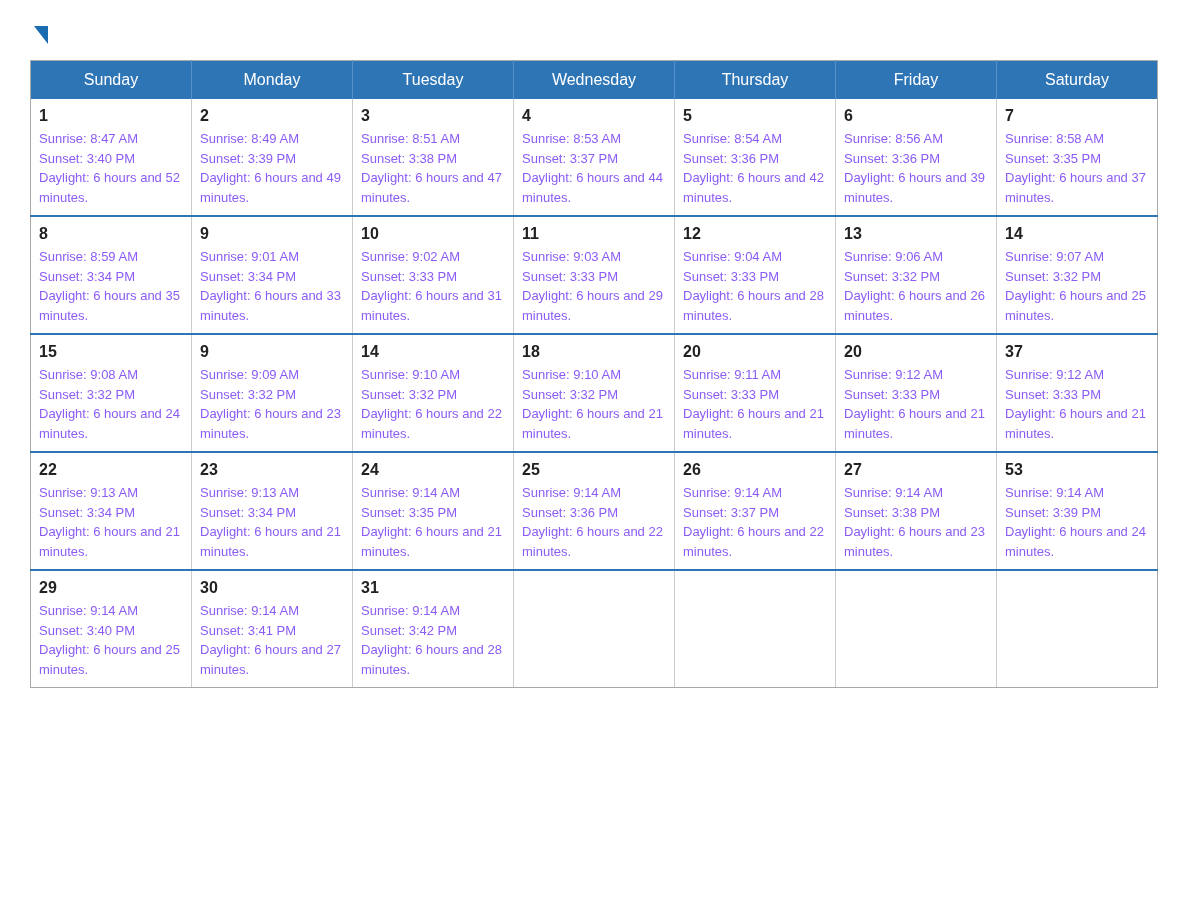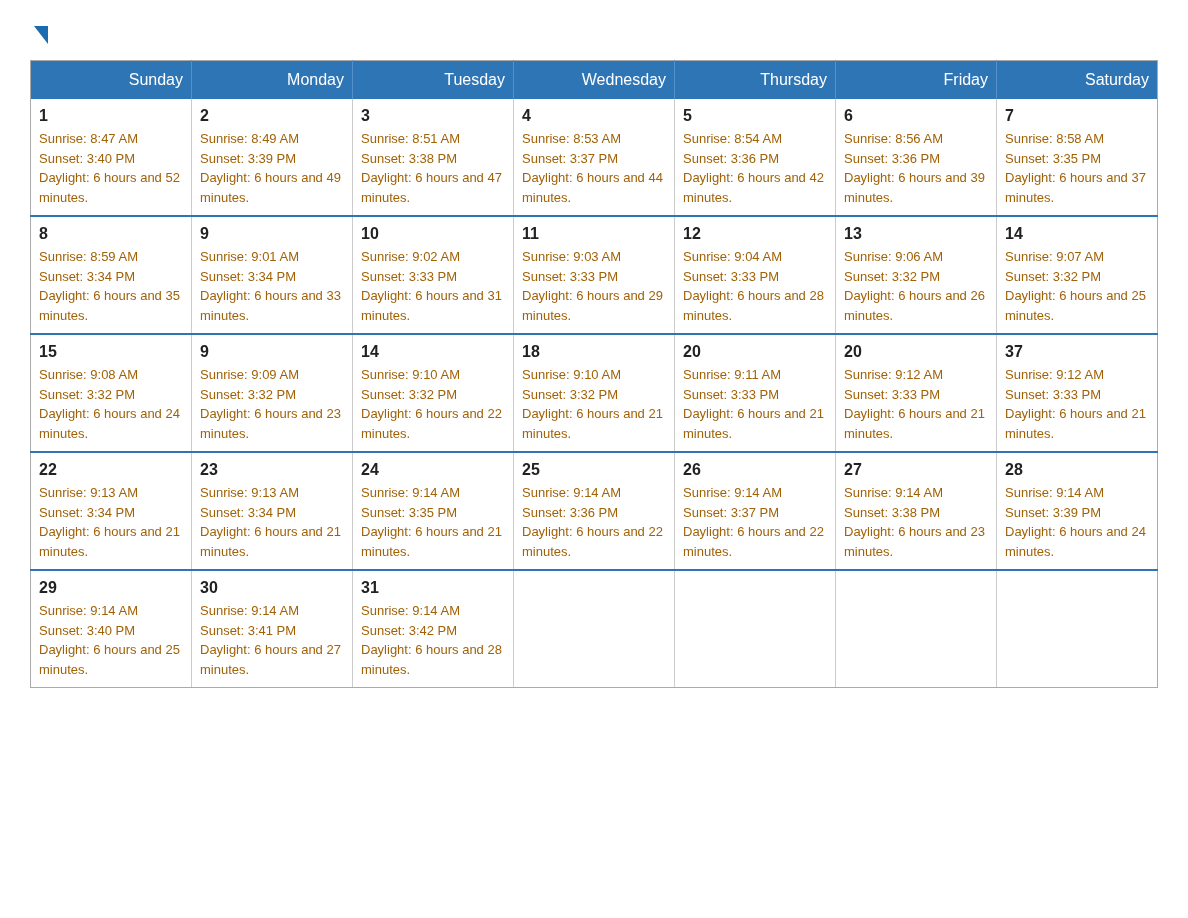--- a/index.html
+++ b/index.html
@@ -65,21 +65,21 @@
     }
     .calendar {
       width: 100%;
       border-collapse: collapse;
       border: 1px solid #aaa;
     }
     .calendar thead tr th {
       background-color: #2e75b6;
       color: #fff;
       padding: 10px 8px;
-      text-align: right;
+      text-align: center;
       font-size: 16px;
       font-weight: normal;
       border-right: 1px solid #5590c8;
     }
     .calendar thead tr th:last-child {
       border-right: none;
       margin-left: 12px;
     }
     .calendar tbody tr td {
       vertical-align: top;
@@ -100,21 +100,21 @@
     .day-number {
       font-size: 16px;
       font-weight: bold;
       color: #222;
       display: block;
       margin-bottom: 4px;
     }
     .day-info {
       font-size: 13px;
       line-height: 1.5;
-      color: #a16207;
+      color: #8b5cf6;
     }
     .empty-cell {
       background: #fff;
     }
   </style>
 </head>
 <body>
 
 <div class="header">
   <div class="logo">
@@ -360,21 +360,21 @@
       </td>
         <td>
         <span class="day-number">27</span>
         <div class="day-info">
           Sunrise: 9:14 AM<br>
           Sunset: 3:38 PM<br>
           Daylight: 6 hours and 23 minutes.
         </div>
       </td>
         <td>
-        <span class="day-number">28</span>
+        <span class="day-number">53</span>
         <div class="day-info">
           Sunrise: 9:14 AM<br>
           Sunset: 3:39 PM<br>
           Daylight: 6 hours and 24 minutes.
         </div>
       </td>
       </tr>
       <tr>
         <td>
         <span class="day-number">29</span>

